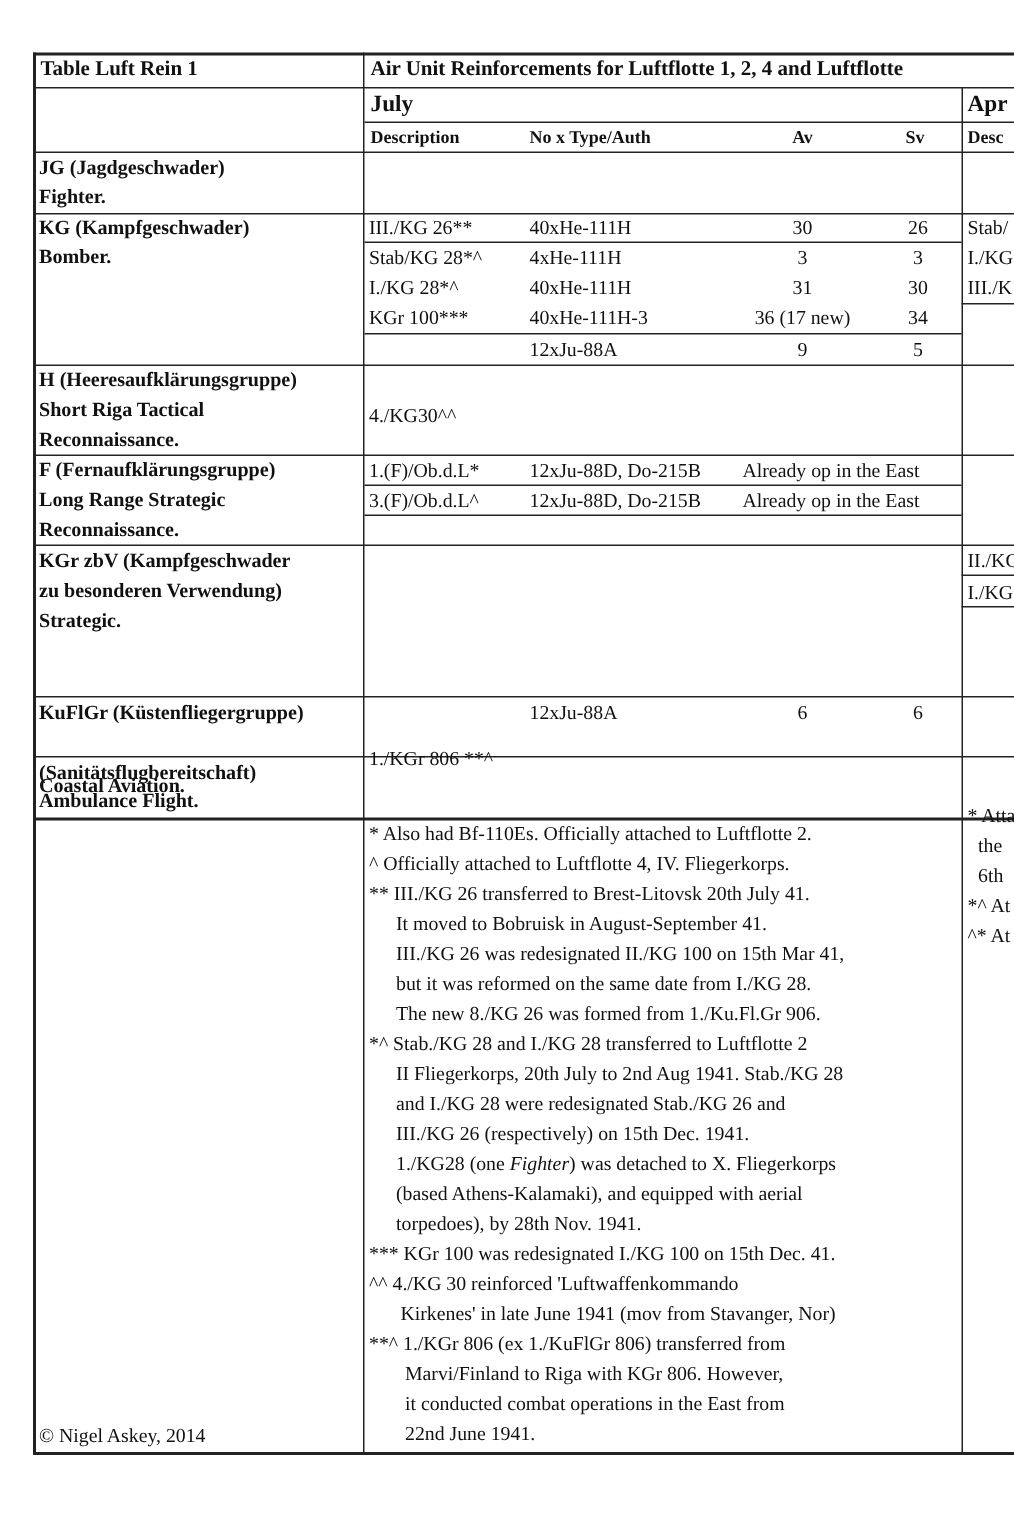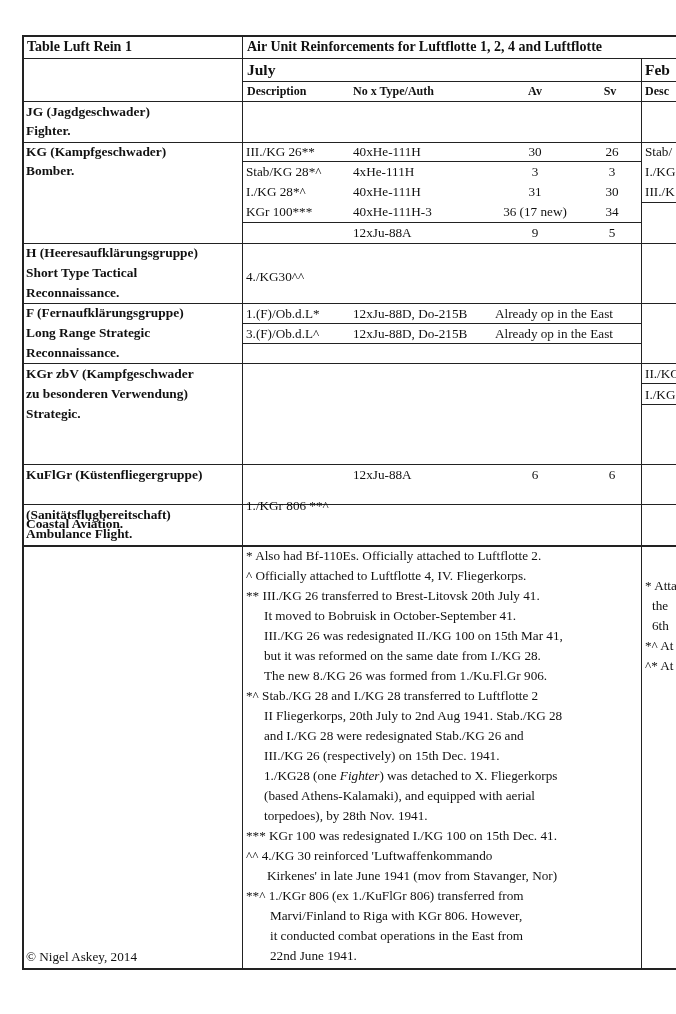--- a/index.html
+++ b/index.html
@@ -50,41 +50,41 @@
   <div class="vl" style="left:242px; top:35px; height:935px;"></div>
   <div class="vl" style="left:641px; top:58px; height:912px;"></div>
 </div>
 
 <div class="t title" style="left:27px; top:36px;">Table Luft Rein 1</div>
 <div class="clip" style="left:243px; top:36px; width:433px; height:22px;">
   <div class="t title" style="left:4px; top:0;">Air Unit Reinforcements for Luftflotte 1, 2, 4 and Luftflotte</div>
 </div>
 
 <div class="t month" style="left:247px; top:60px;">July</div>
-<div class="t month" style="left:645px; top:60px;">Feb</div>
+<div class="t month" style="left:645px; top:60px;">Apr</div>
 
 <div class="t sub" style="left:247px; top:82px;">Description</div>
 <div class="t sub" style="left:353px; top:82px;">No x Type/Auth</div>
 <div class="t sub c" style="left:510px; top:82px; width:50px;">Av</div>
 <div class="t sub c" style="left:590px; top:82px; width:40px;">Sv</div>
 <div class="clip" style="left:642px; top:82px; width:34px; height:19px;">
   <div class="t sub" style="left:3px; top:0;">Desc</div>
 </div>
 
 <div>
   <div class="t cat" style="left:26px; top:102px;">JG (Jagdgeschwader)</div>
   <div class="t cat" style="left:26px; top:121px;">Fighter.</div>
 </div>
 <div>
   <div class="t cat" style="left:26px; top:142px;">KG (Kampfgeschwader)</div>
   <div class="t cat" style="left:26px; top:161px;">Bomber.</div>
 </div>
 <div>
   <div class="t cat" style="left:26px; top:243px;">H (Heeresaufklärungsgruppe)</div>
-  <div class="t cat" style="left:26px; top:263px;">Short Type Tactical</div>
+  <div class="t cat" style="left:26px; top:263px;">Short Riga Tactical</div>
   <div class="t cat" style="left:26px; top:283px;">Reconnaissance.</div>
 </div>
 <div>
   <div class="t cat" style="left:26px; top:303px;">F (Fernaufklärungsgruppe)</div>
   <div class="t cat" style="left:26px; top:323px;">Long Range Strategic</div>
   <div class="t cat" style="left:26px; top:343px;">Reconnaissance.</div>
 </div>
 <div>
   <div class="t cat" style="left:26px; top:364px;">KGr zbV (Kampfgeschwader</div>
   <div class="t cat" style="left:26px; top:384px;">zu besonderen Verwendung)</div>
@@ -153,41 +153,41 @@
   <div class="t" style="left:3px; top:20px;">I./KG</div>
   <div class="t" style="left:3px; top:40px;">III./K</div>
   <div class="t" style="left:3px; top:222px;">II./KG</div>
   <div class="t" style="left:3px; top:243px;">I./KG</div>
 </div>
 
 <div>
   <div class="t note" style="left:246px; top:546px;">* Also had Bf-110Es. Officially attached to Luftflotte 2.</div>
   <div class="t note" style="left:246px; top:566px;">^ Officially attached to Luftflotte 4, IV. Fliegerkorps.</div>
   <div class="t note" style="left:246px; top:586px;">**  III./KG 26 transferred to Brest-Litovsk 20th July 41.</div>
-  <div class="t note" style="left:264px; top:606px;">It moved to Bobruisk in October-September 41.</div>
+  <div class="t note" style="left:264px; top:606px;">It moved to Bobruisk in August-September 41.</div>
   <div class="t note" style="left:264px; top:626px;">III./KG 26 was redesignated II./KG 100 on 15th Mar 41,</div>
   <div class="t note" style="left:264px; top:646px;">but it was reformed on the same date from I./KG 28.</div>
   <div class="t note" style="left:264px; top:666px;">The new 8./KG 26 was formed from 1./Ku.Fl.Gr 906.</div>
   <div class="t note" style="left:246px; top:686px;">*^ Stab./KG 28 and I./KG 28 transferred to Luftflotte 2</div>
   <div class="t note" style="left:264px; top:706px;">II Fliegerkorps, 20th July to 2nd Aug 1941. Stab./KG 28</div>
   <div class="t note" style="left:264px; top:726px;">and I./KG 28 were redesignated Stab./KG 26 and</div>
   <div class="t note" style="left:264px; top:746px;">III./KG 26 (respectively) on 15th Dec. 1941.</div>
   <div class="t note" style="left:264px; top:766px;"><span>1./KG28 (one </span><i>Fighter</i><span>) was detached to X. Fliegerkorps</span></div>
   <div class="t note" style="left:264px; top:786px;">(based Athens-Kalamaki), and equipped with aerial</div>
   <div class="t note" style="left:264px; top:806px;">torpedoes), by 28th Nov. 1941.</div>
   <div class="t note" style="left:246px; top:826px;">*** KGr 100 was redesignated I./KG 100 on 15th Dec. 41.</div>
   <div class="t note" style="left:246px; top:846px;">^^ 4./KG 30 reinforced 'Luftwaffenkommando</div>
   <div class="t note" style="left:267px; top:866px;">Kirkenes' in late June 1941 (mov from Stavanger, Nor)</div>
   <div class="t note" style="left:246px; top:886px;">**^ 1./KGr 806 (ex 1./KuFlGr 806) transferred from</div>
   <div class="t note" style="left:270px; top:906px;">Marvi/Finland to Riga with KGr 806. However,</div>
   <div class="t note" style="left:270px; top:926px;">it conducted combat operations in the East from</div>
   <div class="t note" style="left:270px; top:946px;">22nd June 1941.</div>
 </div>
 
-<div class="clip" style="left:642px; top:576px; width:34px; height:120px;">
+<div class="clip" style="left:642px; top:534px; width:34px; height:120px;">
   <div class="t note" style="left:3px; top:0px;">* Atta</div>
   <div class="t note" style="left:10px; top:20px;">the</div>
   <div class="t note" style="left:10px; top:40px;">6th</div>
   <div class="t note" style="left:3px; top:60px;">*^ At</div>
   <div class="t note" style="left:3px; top:80px;">^* At</div>
 </div>
 
 <div class="t" style="left:26px; top:947px; font-size:13.2px;">© Nigel Askey, 2014</div>
 
 </body></html>

